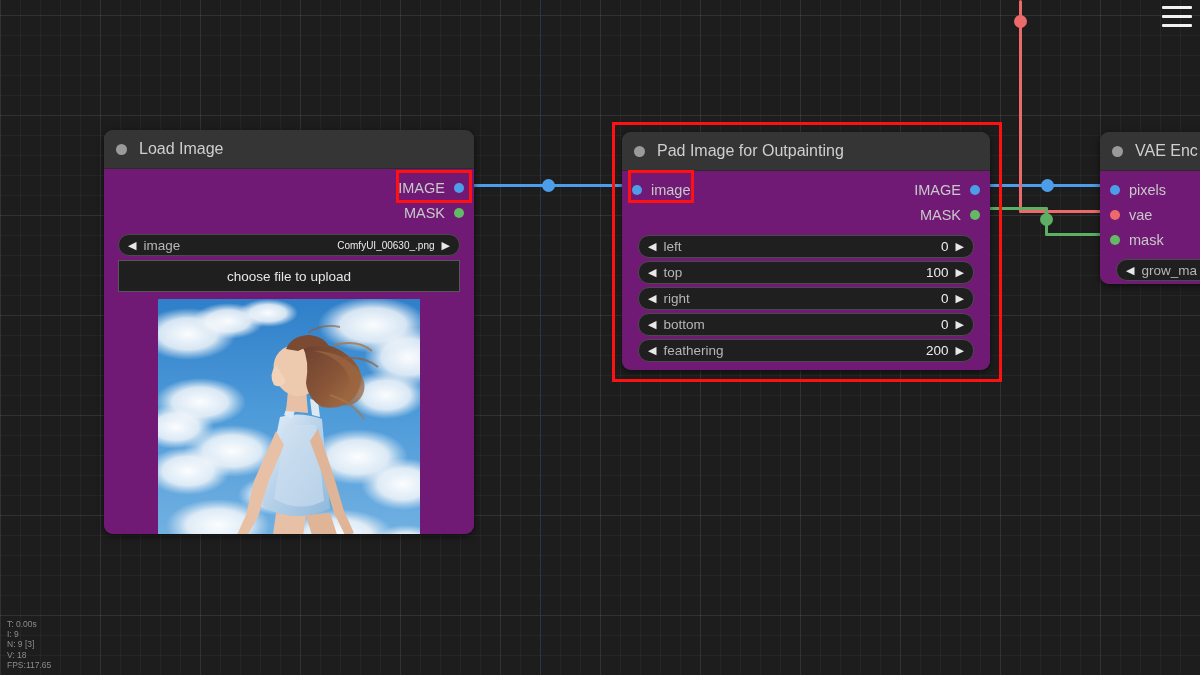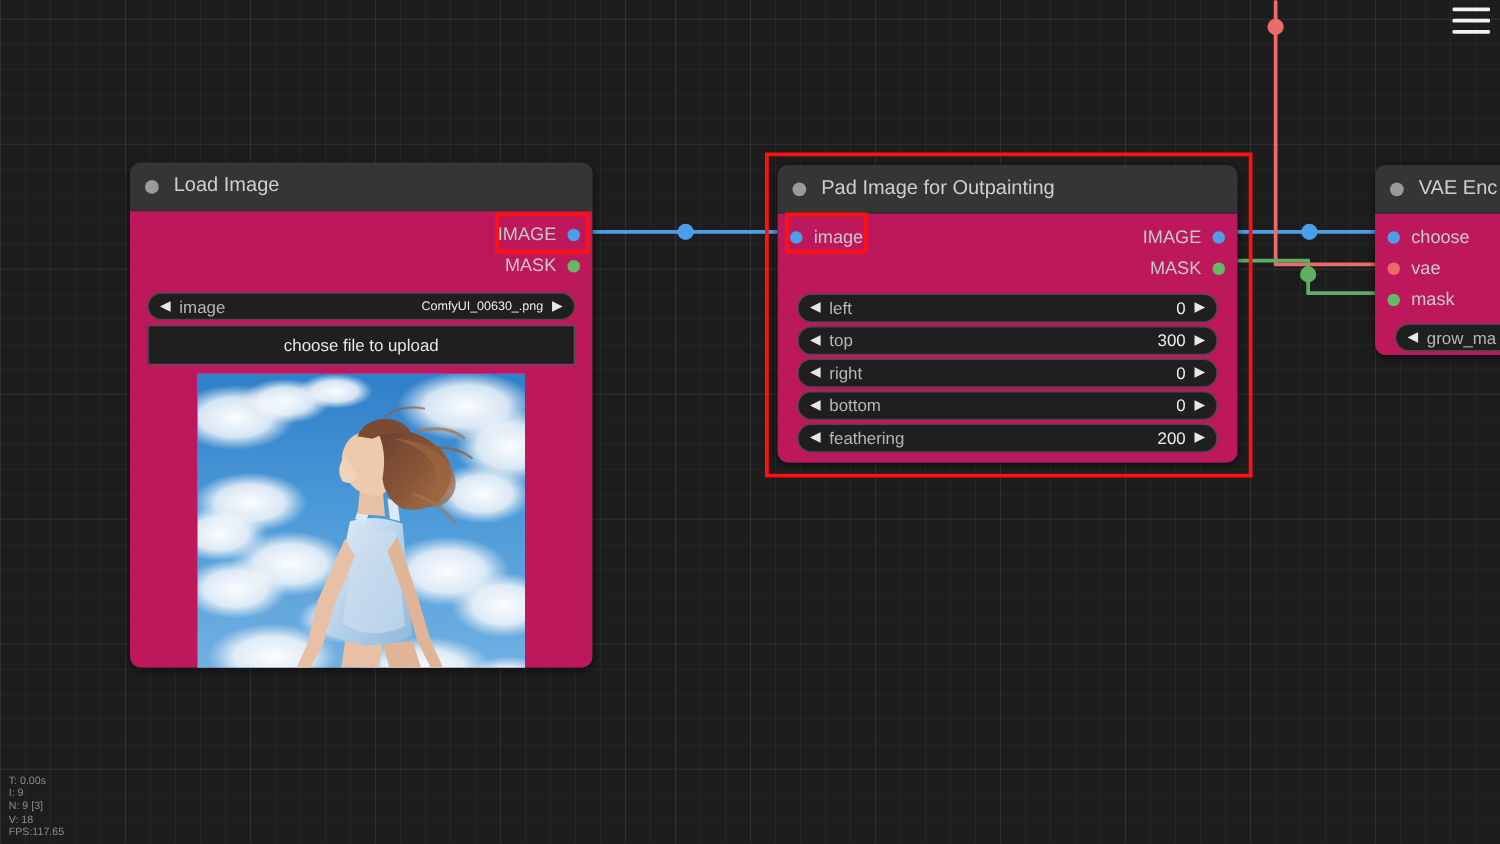--- a/index.html
+++ b/index.html
@@ -64,21 +64,21 @@
     margin-right: 12px;
     flex: none;
   }
   .node-title {
     color: #cfcfcf;
     font-size: 16px;
     white-space: nowrap;
   }
   .node-body {
     position: relative;
-    background: #be185d;
+    background: #701a75;
     padding-bottom: 8px;
   }
 
   
   .slot {
     position: relative;
     height: 25px;
     display: flex;
     align-items: center;
   }
@@ -344,21 +344,21 @@
 
       <div class="widget" style="height:23px; margin:3px 16px;">
         <span class="arrow">◀</span>
         <span class="wname">left</span>
         <span class="wval">0</span>
         <span class="arrow">▶</span>
       </div>
       <div class="widget" style="height:23px; margin:3px 16px;">
         <span class="arrow">◀</span>
         <span class="wname">top</span>
-        <span class="wval">300</span>
+        <span class="wval">100</span>
         <span class="arrow">▶</span>
       </div>
       <div class="widget" style="height:23px; margin:3px 16px;">
         <span class="arrow">◀</span>
         <span class="wname">right</span>
         <span class="wval">0</span>
         <span class="arrow">▶</span>
       </div>
       <div class="widget" style="height:23px; margin:3px 16px;">
         <span class="arrow">◀</span>
@@ -377,21 +377,21 @@
 
   <div class="node" style="left:1100px; top:132px; width:190px; height:152px;">
     <div class="node-header">
       <span class="node-dot"></span>
       <span class="node-title">VAE Enc</span>
     </div>
     <div class="node-body">
       <div style="height:6px;"></div>
       <div class="slot in">
         <span class="slot-dot" style="background:#4d9ee8;"></span>
-        <span class="slot-label">choose</span>
+        <span class="slot-label">pixels</span>
       </div>
       <div class="slot in">
         <span class="slot-dot" style="background:#ed6a6a;"></span>
         <span class="slot-label">vae</span>
       </div>
       <div class="slot in">
         <span class="slot-dot" style="background:#64b964;"></span>
         <span class="slot-label">mask</span>
       </div>
       <div style="height:4px;"></div>

